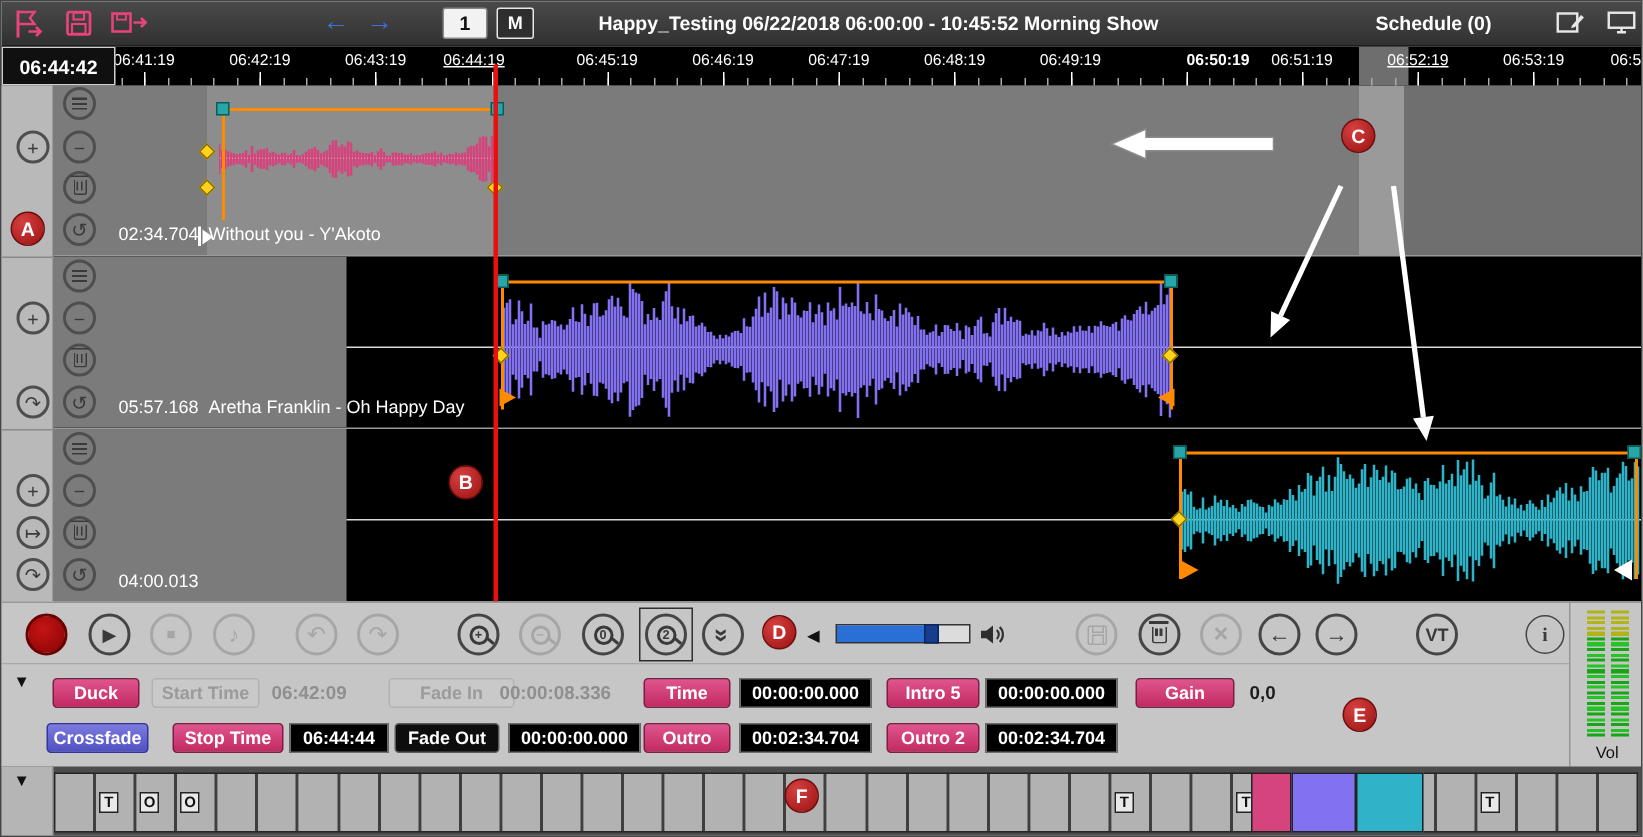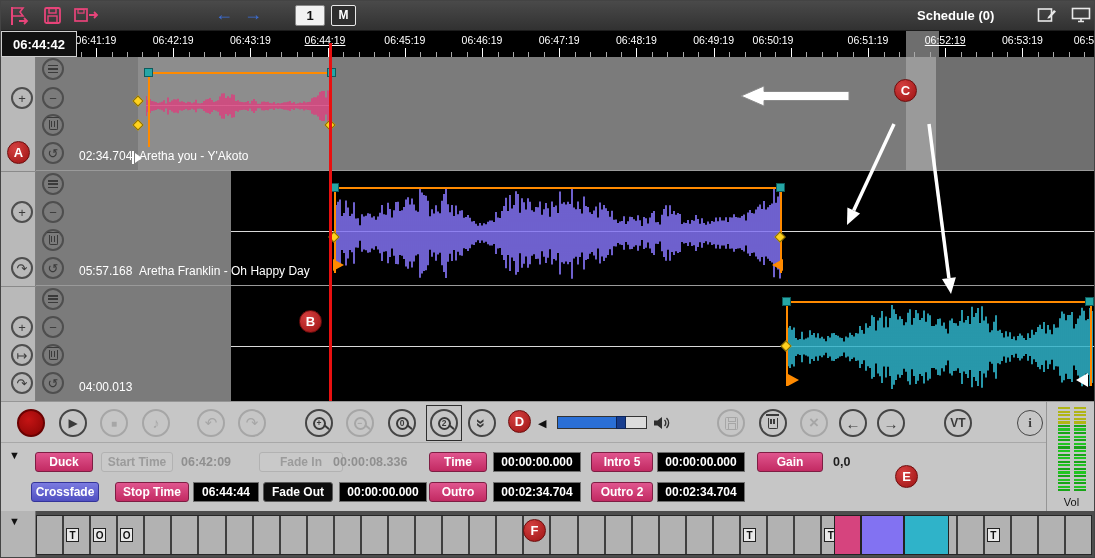--- a/index.html
+++ b/index.html
@@ -147,20 +147,21 @@
       <svg width="27" height="20" viewBox="0 0 27 20">
         <rect x="2" y="3" width="12" height="12" fill="none" stroke="#e8447a" stroke-width="1.7"></rect>
         <rect x="5" y="3.5" width="6" height="3.6" fill="none" stroke="#e8447a" stroke-width="1.2"></rect>
         <path d="M16 9 h8 m-3 -3 l3 3 -3 3" stroke="#e8447a" stroke-width="1.8" fill="none"></path>
       </svg>
     </span>
     <span class="navarrow" style="left:214px">←</span>
     <span class="navarrow" style="left:243px">→</span>
     <span class="pagebox" style="left:294px">1</span>
     <span class="mbtn" style="left:330px">M</span>
+    <span class="ttitle">Happy_Testing 06/22/2018 06:00:00 - 10:45:52 Morning Show</span>
     <span class="tsched">Schedule (0)</span>
     <span class="ticon" style="left:1036px;top:6px">
       <svg width="20" height="16" viewBox="0 0 20 16">
         <rect x="1.5" y="2" width="13" height="12" fill="none" stroke="#e8e8e8" stroke-width="1.6"></rect>
         <path d="M11 10 L17 3 l2 1.6 L13 11 l-2.6 .8z" fill="#e8e8e8"></path>
       </svg>
     </span>
     <span class="ticon" style="left:1070px;top:6px">
       <svg width="20" height="16" viewBox="0 0 20 16">
         <rect x="1.5" y="1.5" width="17" height="10" fill="none" stroke="#e8e8e8" stroke-width="1.6"></rect>
@@ -171,33 +172,33 @@
 
   <div class="ruler" id="ruler-area">
     <div class="ruler-band"></div>
     <div class="timebox">06:44:42</div>
   <div class="tick-label" style="left: 67px;">06:41:19</div>
       <div class="tick-major" style="left: 95px;"></div>
       <div class="tick-label" style="left: 144.2px;">06:42:19</div>
       <div class="tick-major" style="left: 172.2px;"></div>
       <div class="tick-label" style="left: 221.4px;">06:43:19</div>
       <div class="tick-major" style="left: 249.4px;"></div>
-      <div class="tick-label" style="left: 296px; text-decoration: underline;">06:44:19</div>
+      <div class="tick-label" style="left: 287px; text-decoration: underline;">06:44:19</div>
       <div class="tick-major" style="left: 326.6px;"></div>
       <div class="tick-label" style="left: 375.8px;">06:45:19</div>
       <div class="tick-major" style="left: 403.8px;"></div>
       <div class="tick-label" style="left: 453px;">06:46:19</div>
       <div class="tick-major" style="left: 481px;"></div>
       <div class="tick-label" style="left: 530.2px;">06:47:19</div>
       <div class="tick-major" style="left: 558.2px;"></div>
       <div class="tick-label" style="left: 607.4px;">06:48:19</div>
       <div class="tick-major" style="left: 635.4px;"></div>
       <div class="tick-label" style="left: 684.6px;">06:49:19</div>
       <div class="tick-major" style="left: 712.6px;"></div>
-      <div class="tick-label" style="left: 744px;">06:50:19</div>
+      <div class="tick-label" style="left: 783px; font-weight: bold;">06:50:19</div>
       <div class="tick-major" style="left: 789.8px;"></div>
       <div class="tick-label" style="left: 839px;">06:51:19</div>
       <div class="tick-major" style="left: 867px;"></div>
       <div class="tick-label" style="left: 916.2px; text-decoration: underline;">06:52:19</div>
       <div class="tick-major" style="left: 944.2px;"></div>
       <div class="tick-label" style="left: 993.4px;">06:53:19</div>
       <div class="tick-major" style="left: 1021.4px;"></div>
       <div class="tick-label" style="right: -6px; text-align: right;">06:54</div>
       <div class="tick-minor" style="left: 79.6px;"></div>
       <div class="tick-minor" style="left: 95px;"></div>
@@ -301,21 +302,21 @@
     <div class="env" style="left:112px;width:186px;top:15px"></div>
     <div class="envv" style="left:112px;top:15px;height:75px"></div>
     <div class="hdl-s" style="left:108px;top:11px"></div>
     <div class="hdl-s" style="left:291px;top:11px"></div>
     <div class="hdl-d" style="left:98px;top:40px"></div>
     <div class="hdl-d" style="left:98px;top:64px"></div>
     <div class="hdl-d" style="left:290px;top:64px"></div>
     <span class="tlabel-dur">02:34.704</span>
     <span class="tmark-bar"></span>
     <span class="tmark-tri"></span>
-    <span class="tlabel-title">Aretha you - Y'Akoto</span>
+    <span class="tlabel-title">Without you - Y'Akoto</span>
     <div class="cbtn" style="left:6px;top:1px">
         <span class="icon-lines"></span>
       </div>
     <div class="cbtn" style="left:6px;top:30px">
         <span class="glyph">−</span>
       </div>
     <div class="cbtn" style="left:6px;top:57px">
         <span class="icon-trash"></span>
       </div>
     <div class="cbtn" style="left:6px;top:85px">

